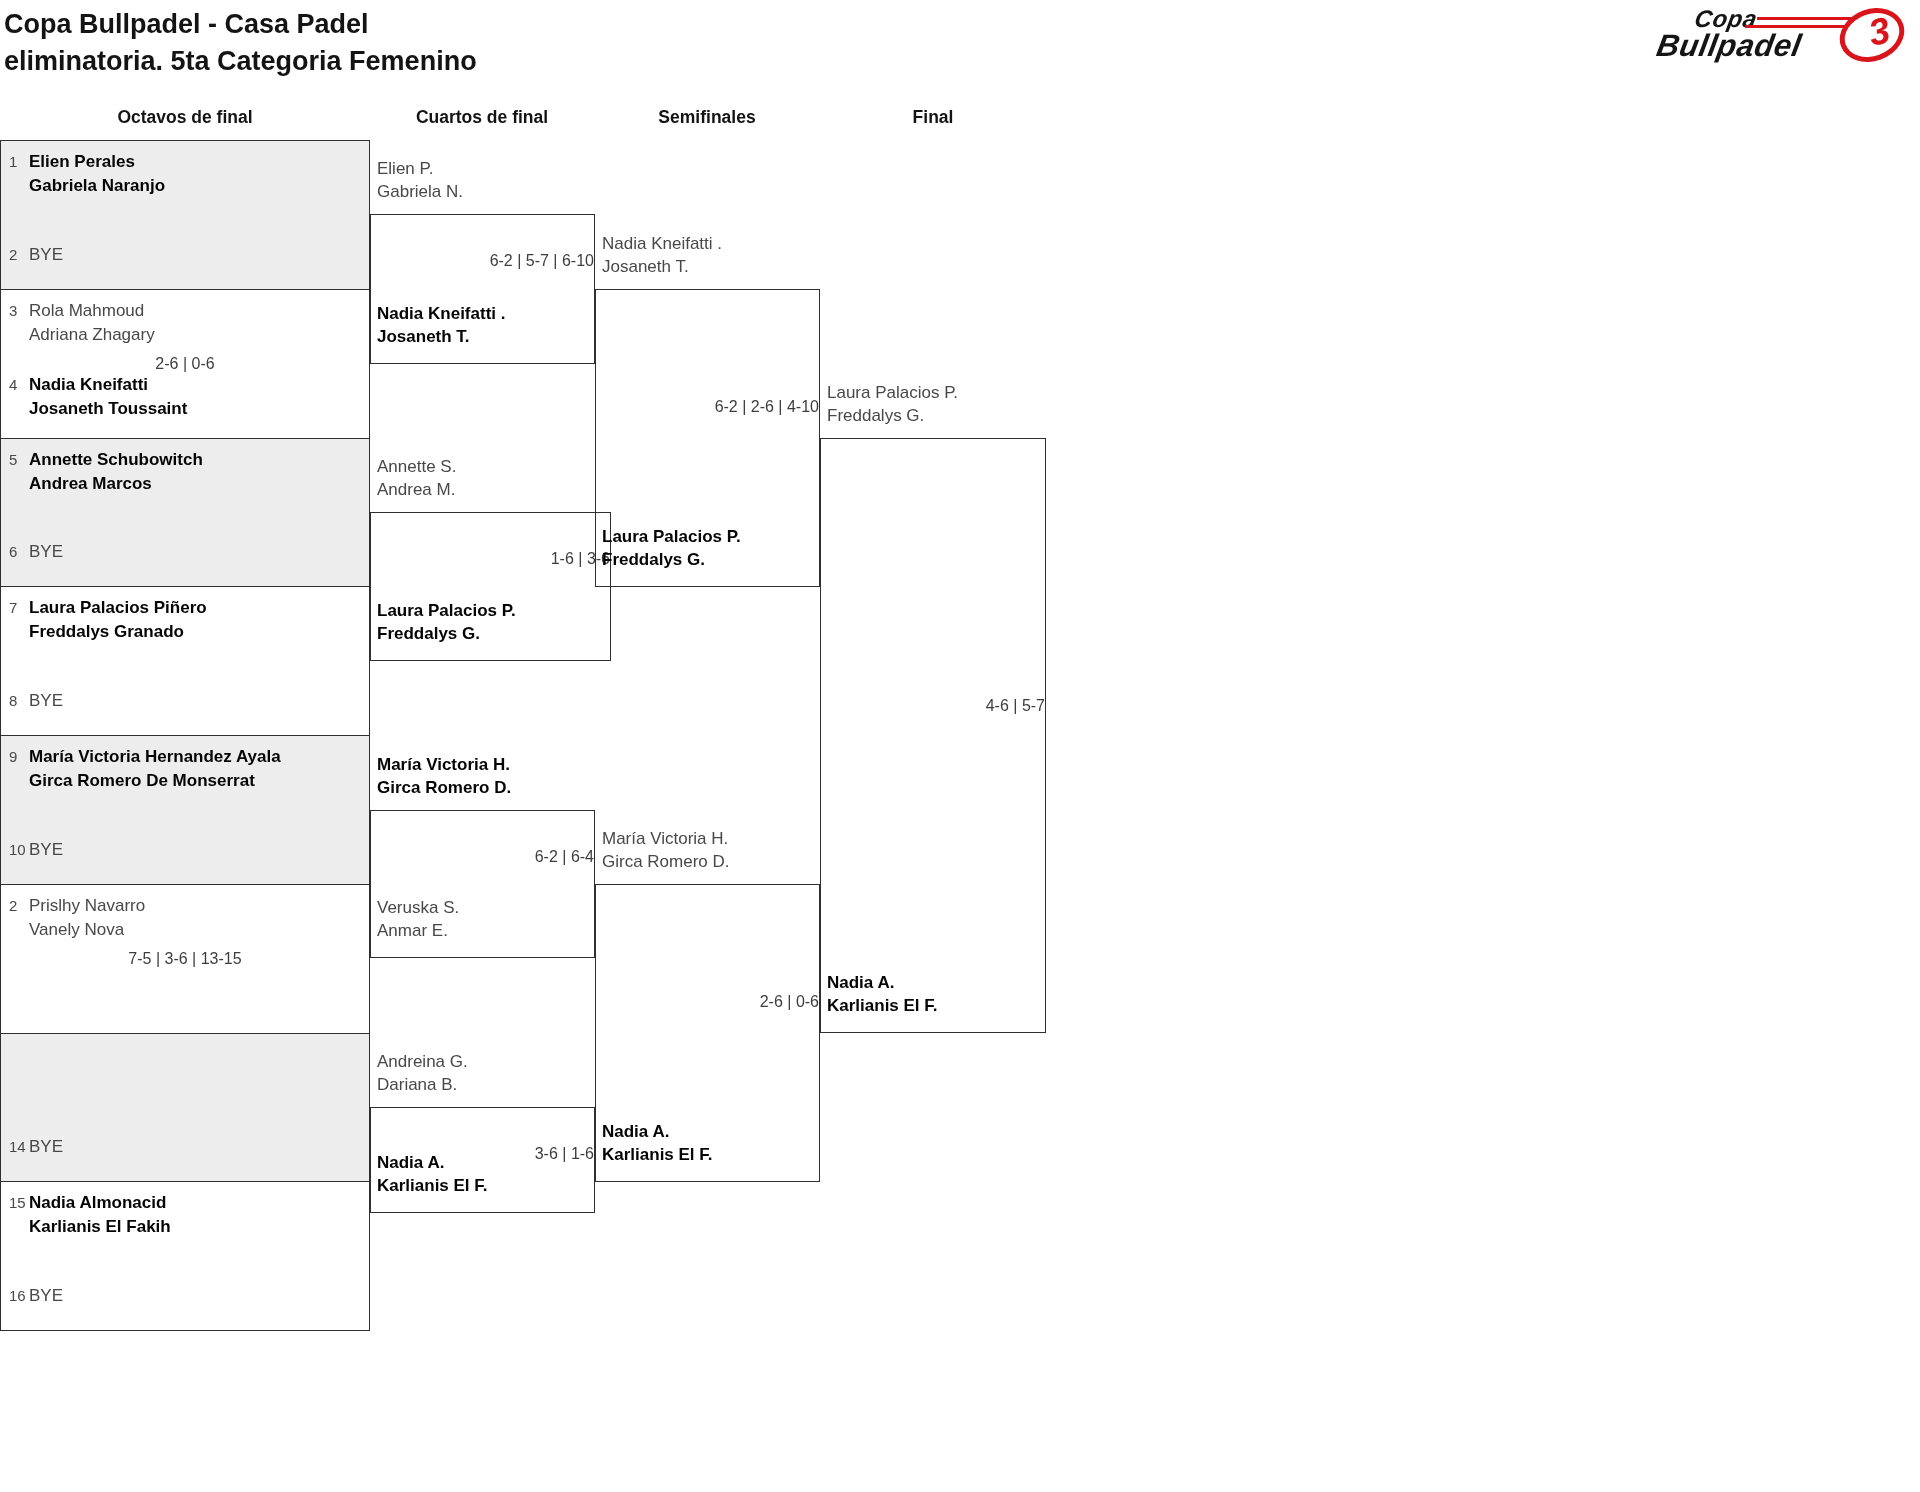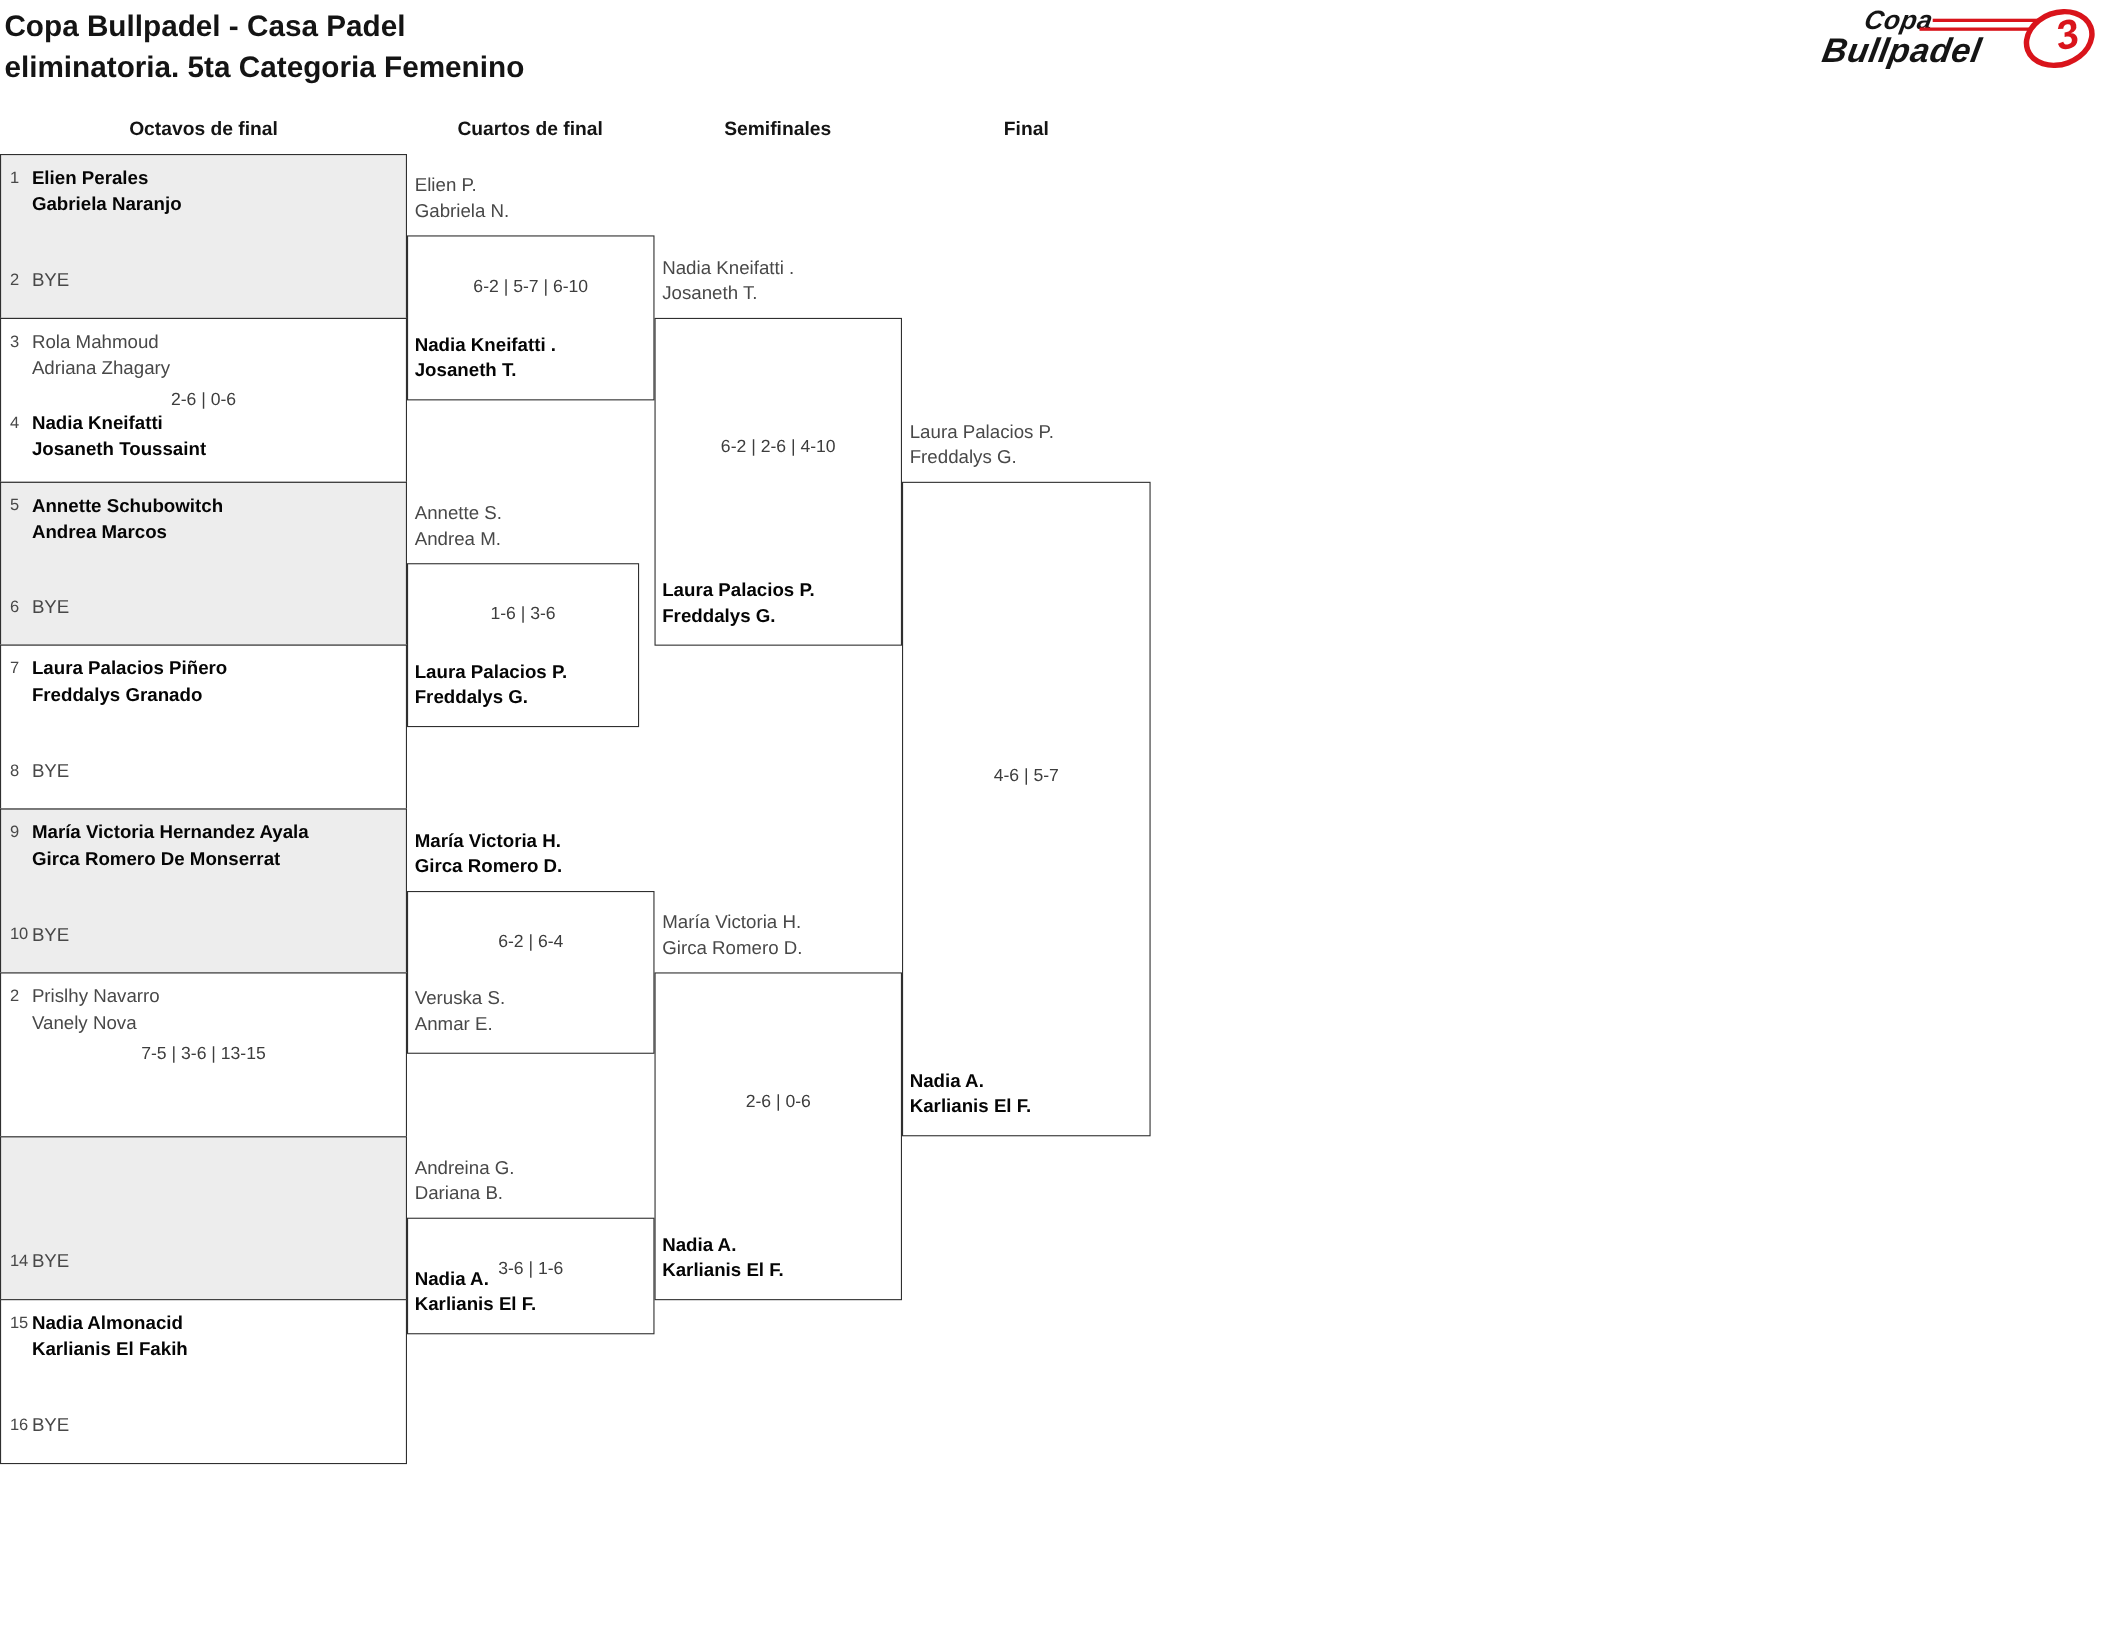--- a/index.html
+++ b/index.html
@@ -43,21 +43,21 @@
     position:absolute;left:0;right:0;top:50%;transform:translateY(-50%);
     text-align:center;font-size:16px;color:#3d3d3d;
   }
   .mbox{
     position:absolute;box-sizing:border-box;border:1px solid var(--line-dark,#2f2f2f);background:transparent;
   }
   .lbl{position:absolute;left:6px;font-size:17px;line-height:23px;font-weight:400;color:var(--text-regular,#484848);white-space:nowrap;}
   .lbl.above{bottom:calc(100% + 12px);}
   .lbl.inside{bottom:15px;}
   .lbl.bold{font-weight:700;color:#050505;}
-  .mscore{position:absolute;left:0;right:0;text-align:center;font-size:16px;color:#3d3d3d;}
+  .mscore{position:absolute;left:0;right:0;text-align:right;font-size:16px;color:#3d3d3d;}
 </style>
 </head>
 <body>
 
 <div class="page">
 
   <div class="title">
     <div>Copa Bullpadel - Casa Padel</div>
     <div>eliminatoria. 5ta Categoria Femenino</div>
   </div>
@@ -211,21 +211,21 @@
       <div>Elien P.</div>
       <div>Gabriela N.</div>
     </div>
     <div class="mscore" style="top:37px">6-2 | 5-7 | 6-10</div>
     <div class="lbl inside bold">
       <div>Nadia Kneifatti .</div>
       <div>Josaneth T.</div>
     </div>
   </div>
 
-  <div class="mbox" style="left:370px;top:512px;width:211px;height:149px">
+  <div class="mbox" style="left:370px;top:512px;width:241px;height:149px">
     <div class="lbl above">
       <div>Annette S.</div>
       <div>Andrea M.</div>
     </div>
     <div class="mscore" style="top:37px">1-6 | 3-6</div>
     <div class="lbl inside bold">
       <div>Laura Palacios P.</div>
       <div>Freddalys G.</div>
     </div>
   </div>

